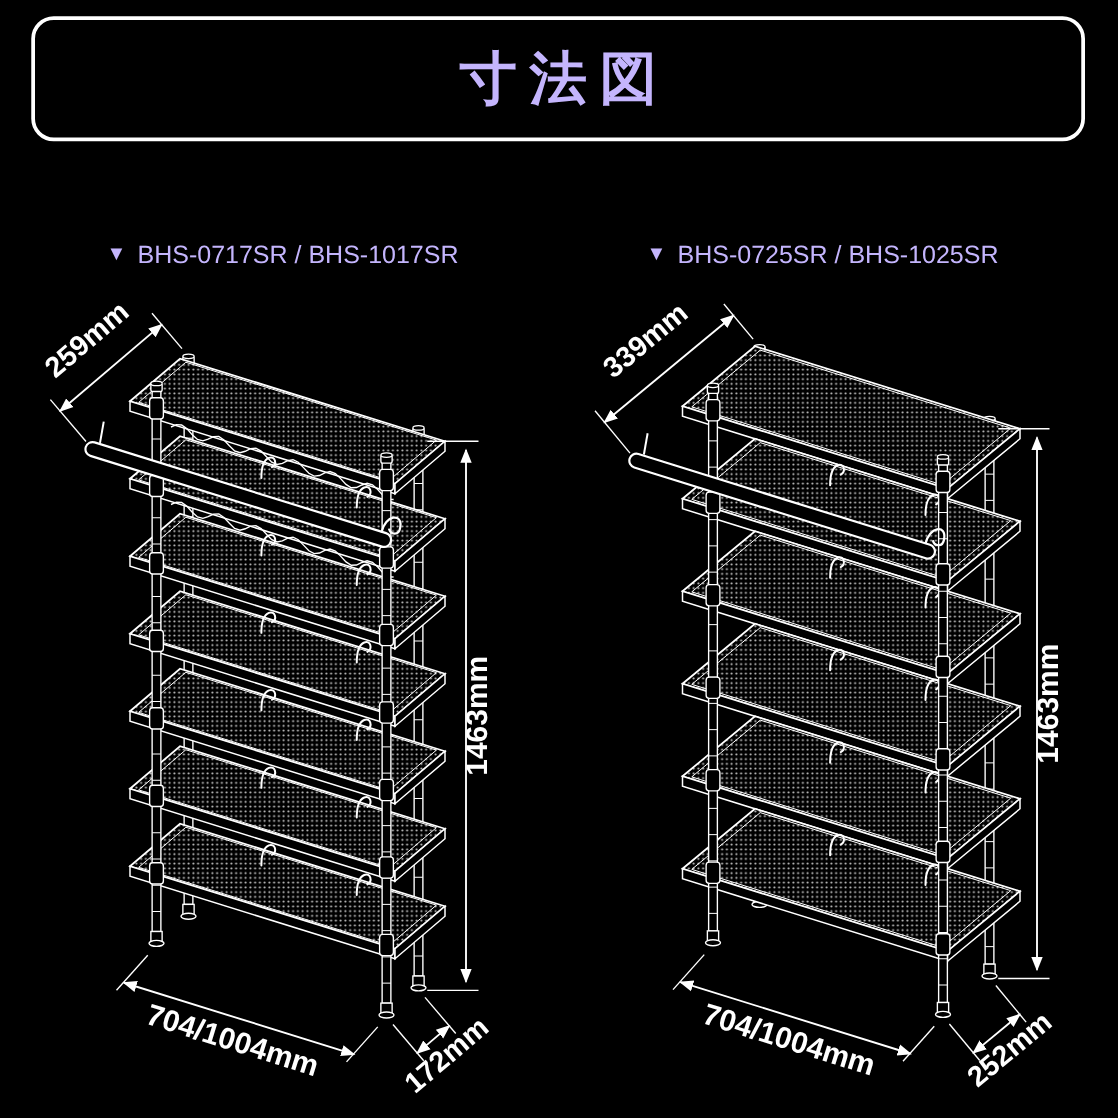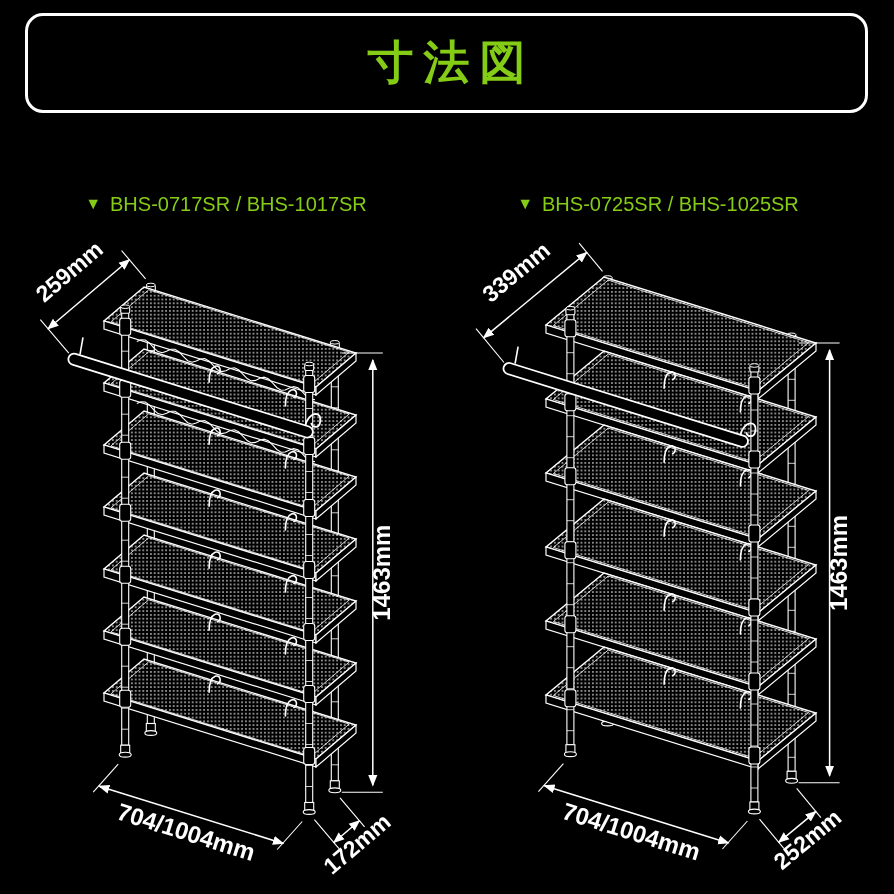--- a/index.html
+++ b/index.html
@@ -1,17 +1,17 @@
 <!DOCTYPE html>
 <html><head>
 <meta charset="utf-8">
 <style>
   html,body{margin:0;padding:0;background:#000;}
   .page{position:relative;width:894px;height:894px;background:#000;overflow:hidden;
-        font-family:"Liberation Sans",sans-serif;color:#84cc16;border-radius:17px;}
+        font-family:"Liberation Sans",sans-serif;color:#c4b5fd;border-radius:17px;}
   .title-box{position:absolute;left:25px;top:13px;width:837px;height:94px;
              border:3px solid #fff;border-radius:18px;
              display:flex;align-items:center;justify-content:center;}
   .title{font-size:46px;font-weight:600;letter-spacing:10px;padding-left:10px;}
   .model-label{position:absolute;top:193px;width:420px;text-align:center;
                font-size:20px;font-weight:normal;white-space:nowrap;}
   .model-label .bullet{font-size:16px;margin-right:9px;vertical-align:2px;}
   .ml-left{left:16px;}
   .ml-right{left:448px;}
   svg.unit{position:absolute;top:233px;width:420px;height:658px;}

